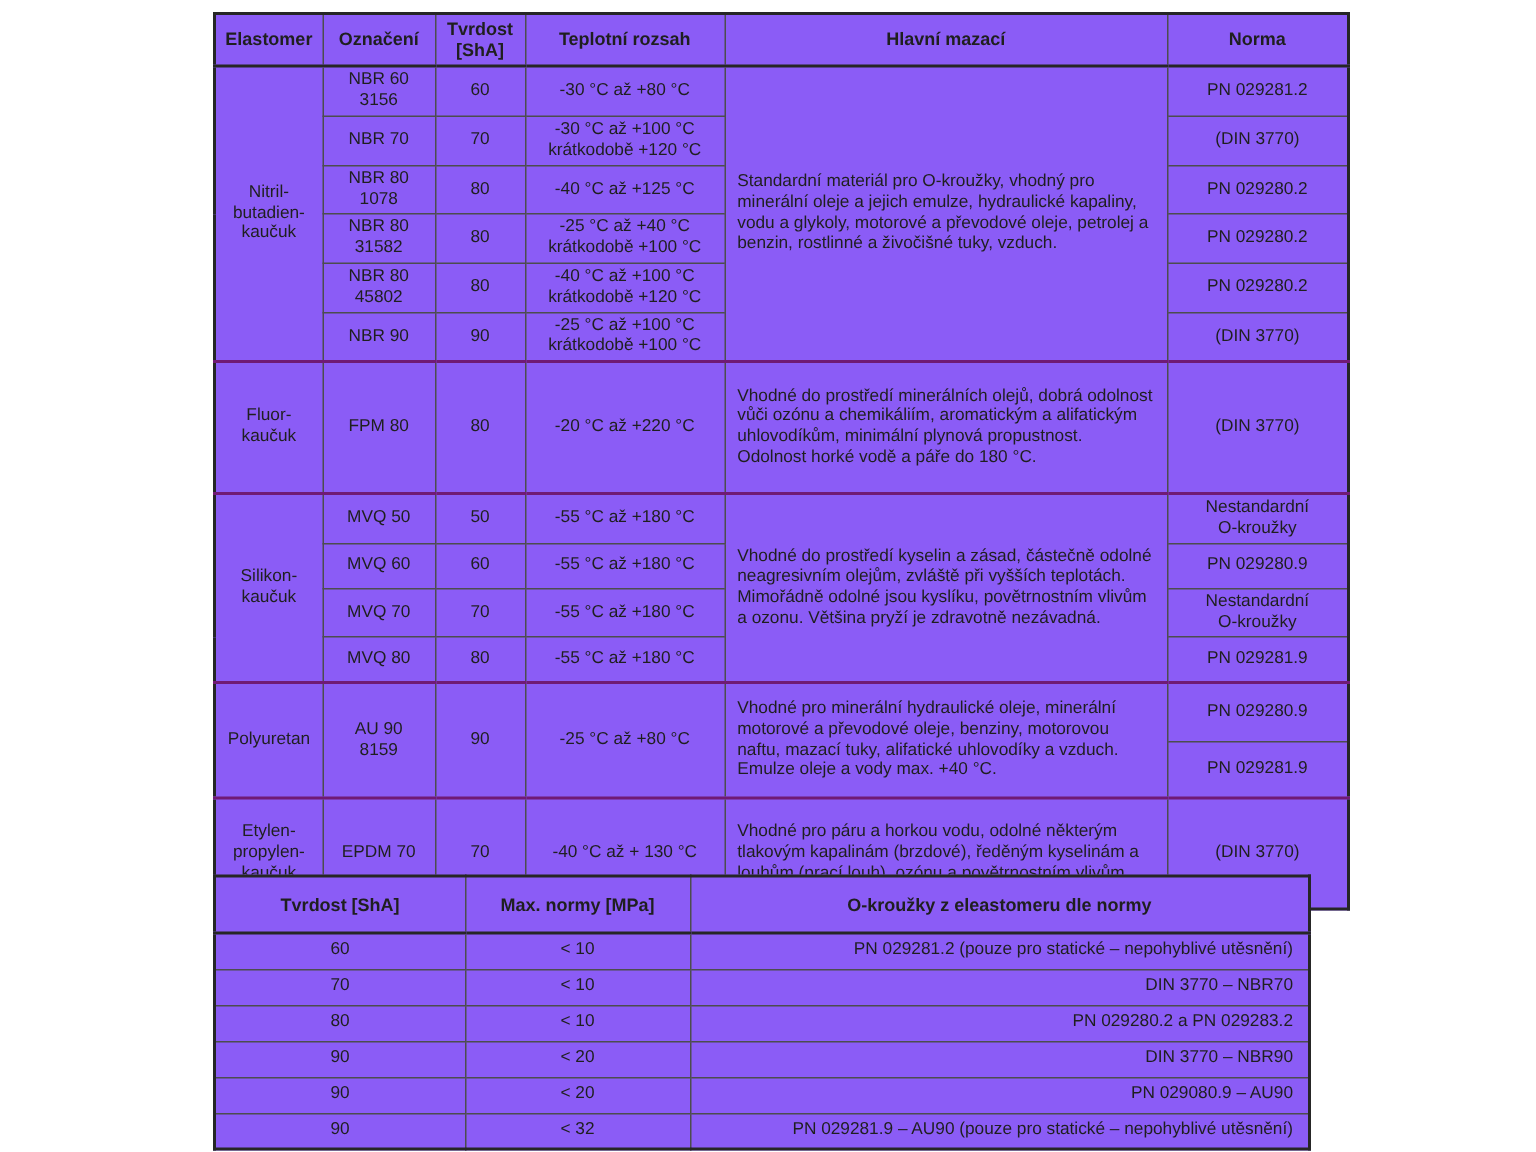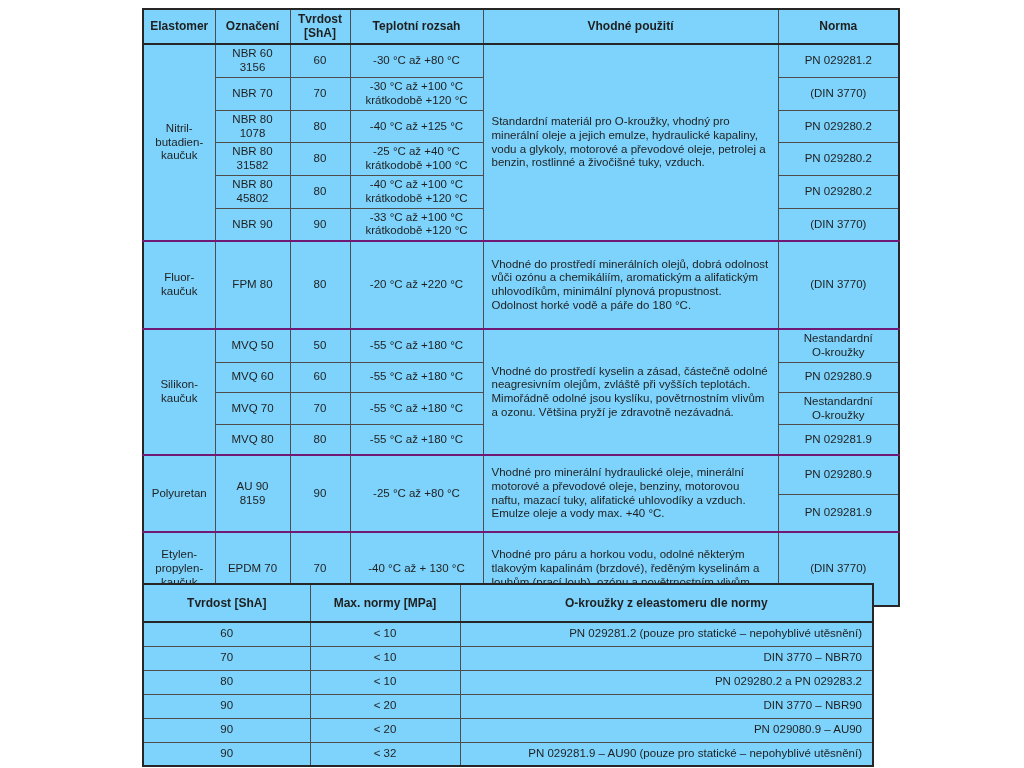--- a/index.html
+++ b/index.html
@@ -1,21 +1,21 @@
 <!DOCTYPE html>
 <html><head>
 <meta charset="utf-8">
 <style>
   html,body{margin:0;padding:0;}
   body{
     width:1024px;height:768px;position:relative;background:#ffffff;
     font-family:"Liberation Sans","DejaVu Sans",sans-serif;color:#1f1f1f;
     -webkit-font-smoothing:antialiased;
   }
-  table{border-collapse:collapse;table-layout:fixed;background:#7dd3fc;position:absolute;}
+  table{border-collapse:collapse;table-layout:fixed;background:#8b5cf6;position:absolute;}
   th,td{
     border:1px solid #4d4d4d;font-size:11.5px;line-height:1.2;
     padding:2px 4px;text-align:center;vertical-align:middle;
     overflow:hidden;word-wrap:break-word;
   }
   th{font-weight:bold;font-size:12px;}
   #materials-table{left:142px;top:8px;width:756px;border:2px solid #262626;}
   #pressure-table{left:142px;top:583px;width:730px;border:2px solid #262626;}
   thead th{border-bottom:2px solid #262626;}
   tr.sep td{border-top:2px solid #701a75;}
@@ -36,21 +36,21 @@
       <col style="width:295px">
       <col style="width:121px">
   </colgroup>
   <thead>
     <tr style="height:34px">
       <th>Elastomer</th>
       <th>Označení</th>
       <th class="pre">Tvrdost
 [ShA]</th>
       <th>Teplotní rozsah</th>
-      <th>Vhodné použití</th>
+      <th>Hlavní mazací</th>
       <th>Norma</th>
     </tr>
   </thead>
   <tbody>
 
     <tr style="height:34px">
       <td rowspan="6" class="pre">Nitril-
 butadien-
 kaučuk</td>
       <td class="pre">NBR 60
@@ -83,21 +83,21 @@
     <tr style="height:31px">
       <td class="pre">NBR 80
 45802</td>
       <td>80</td>
       <td>-40 °C až +100 °C krátkodobě +120 °C</td>
       <td class="norm-col">PN 029280.2</td>
     </tr>
     <tr style="height:31px">
       <td>NBR 90</td>
       <td>90</td>
-      <td>-33 °C až +100 °C krátkodobě +120 °C</td>
+      <td>-25 °C až +100 °C krátkodobě +100 °C</td>
       <td class="norm-col">(DIN 3770)</td>
     </tr>
 
     <tr class="sep" style="height:88px">
       <td class="pre">Fluor-
 kaučuk</td>
       <td>FPM 80</td>
       <td>80</td>
       <td>-20 °C až +220 °C</td>
       <td class="usage">Vhodné do prostředí minerálních olejů, dobrá odolnost vůči ozónu a chemikáliím, aromatickým a alifatickým uhlovodíkům, minimální plynová propustnost. Odolnost horké vodě a páře do 180 °C.</td>

